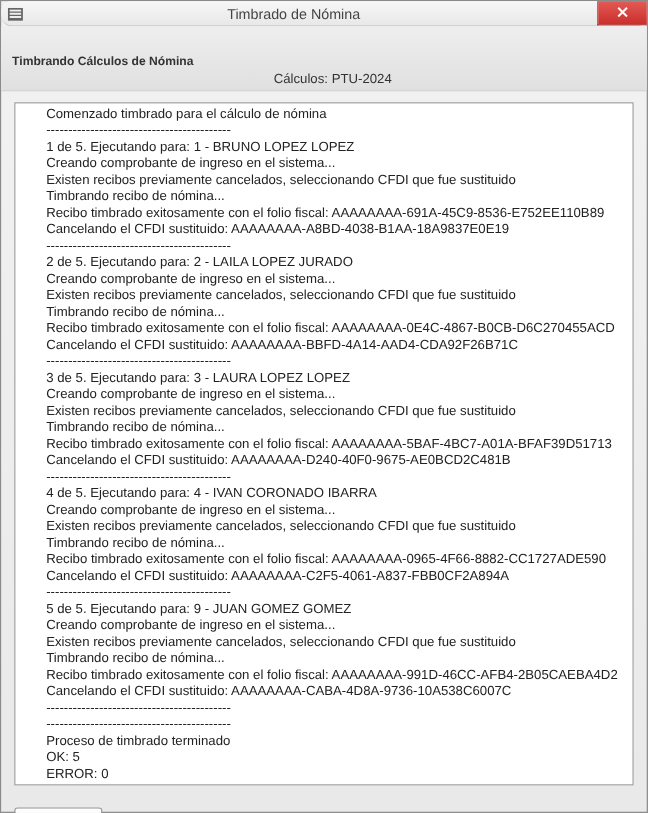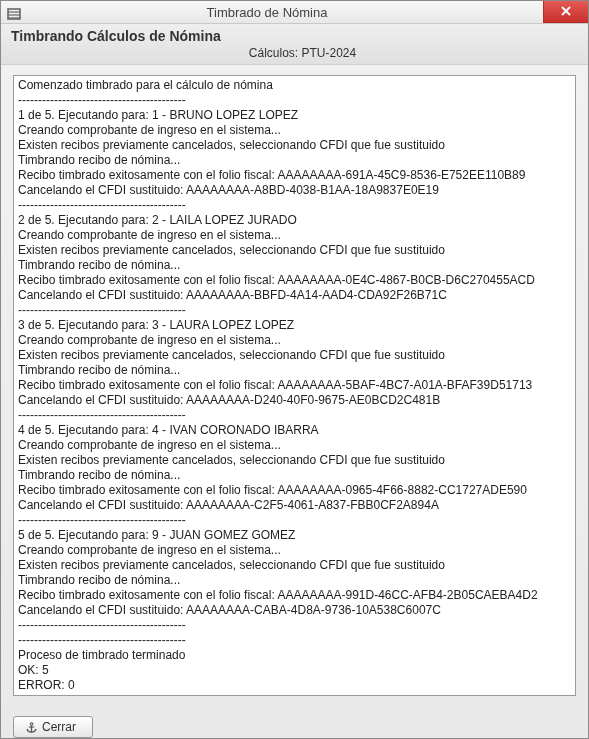--- a/index.html
+++ b/index.html
@@ -19,20 +19,21 @@
     flex-direction: column;
     box-shadow: 0 0 6px rgba(0,0,0,0.35);
   }
   .titlebar {
     height: 28px;
     background: linear-gradient(#f7f7f7, #e8e8e8);
     display: flex;
     align-items: center;
     border-bottom: 1px solid #c8c8c8;
     position: relative;
+    border-radius: 10px;
   }
   .titlebar .sys-icon {
     width: 14px;
     height: 12px;
     margin-left: 6px;
     display: inline-block;
   }
   .titlebar .title {
     flex: 1;
     text-align: center;
@@ -56,43 +57,45 @@
     border: 1px solid #b52b27;
     border-top: none;
     border-right: none;
   }
   .header-band {
     padding: 4px 8px 4px 10px;
     background: linear-gradient(#eeeeee, #e0e0e0);
     border-bottom: 1px solid #cfcfcf;
   }
   .header-title {
-    font-size: 14px;
+    font-size: 11px;
     font-weight: bold;
     color: #333;
+    margin-top: 22px;
   }
   .header-sub {
     font-size: 12px;
     color: #333;
     padding-left: 14px;
     margin-top: 2px;
     text-align: center;
   }
   .body-area {
     flex: 1;
     padding: 10px 12px 8px 12px;
     display: flex;
     flex-direction: column;
   }
   .log-box-wrap {
     flex: 1;
     border: 1px solid #9a9a9a;
     background: #ffffff;
     display: flex;
     box-sizing: border-box;
+    padding-left: 24px;
   }
   .log-box {
     flex: 1;
     overflow-y: scroll;
     padding: 2px 4px 2px 4px;
     font-size: 12px;
     color: #222;
     line-height: 1.25;
     white-space: pre-wrap;
   }

